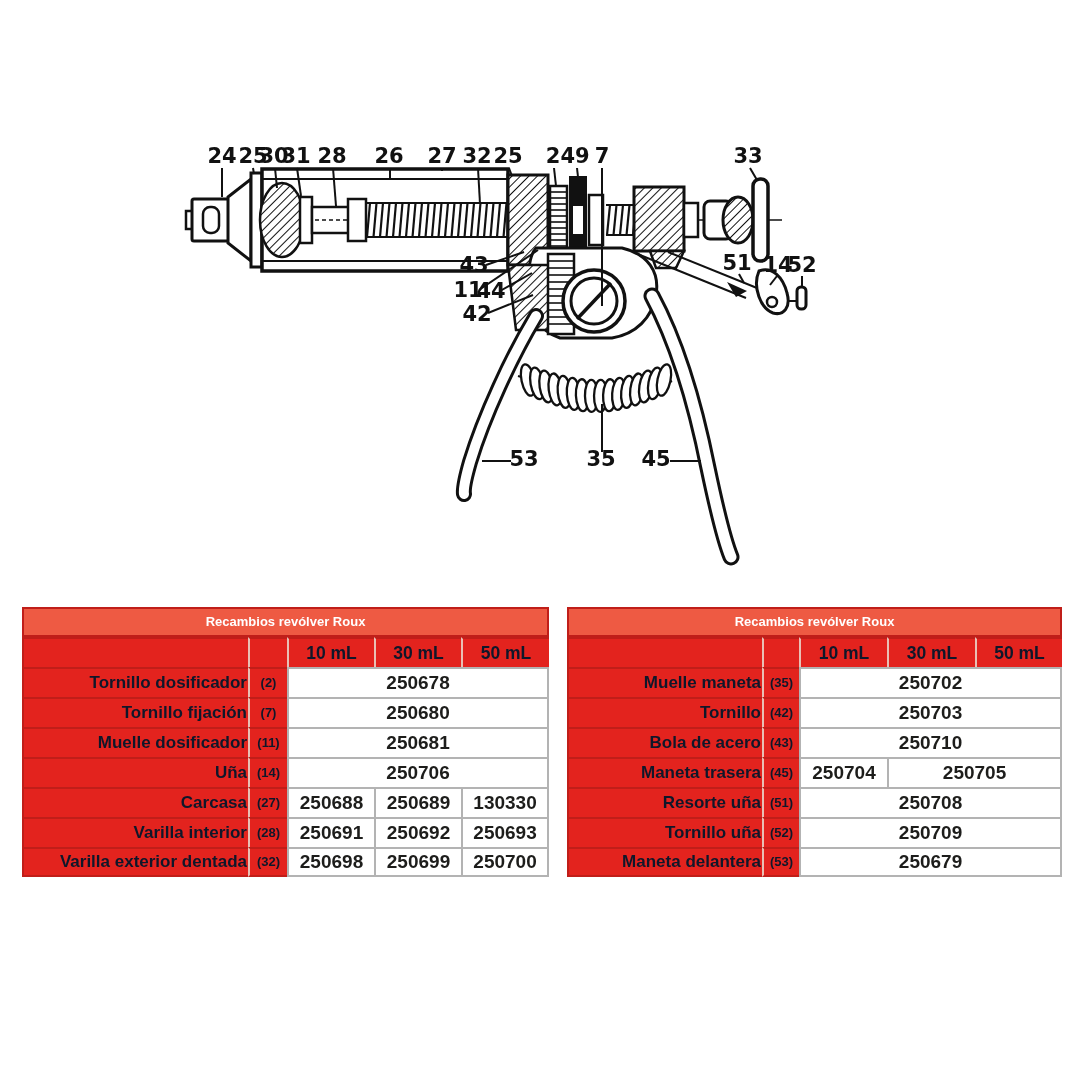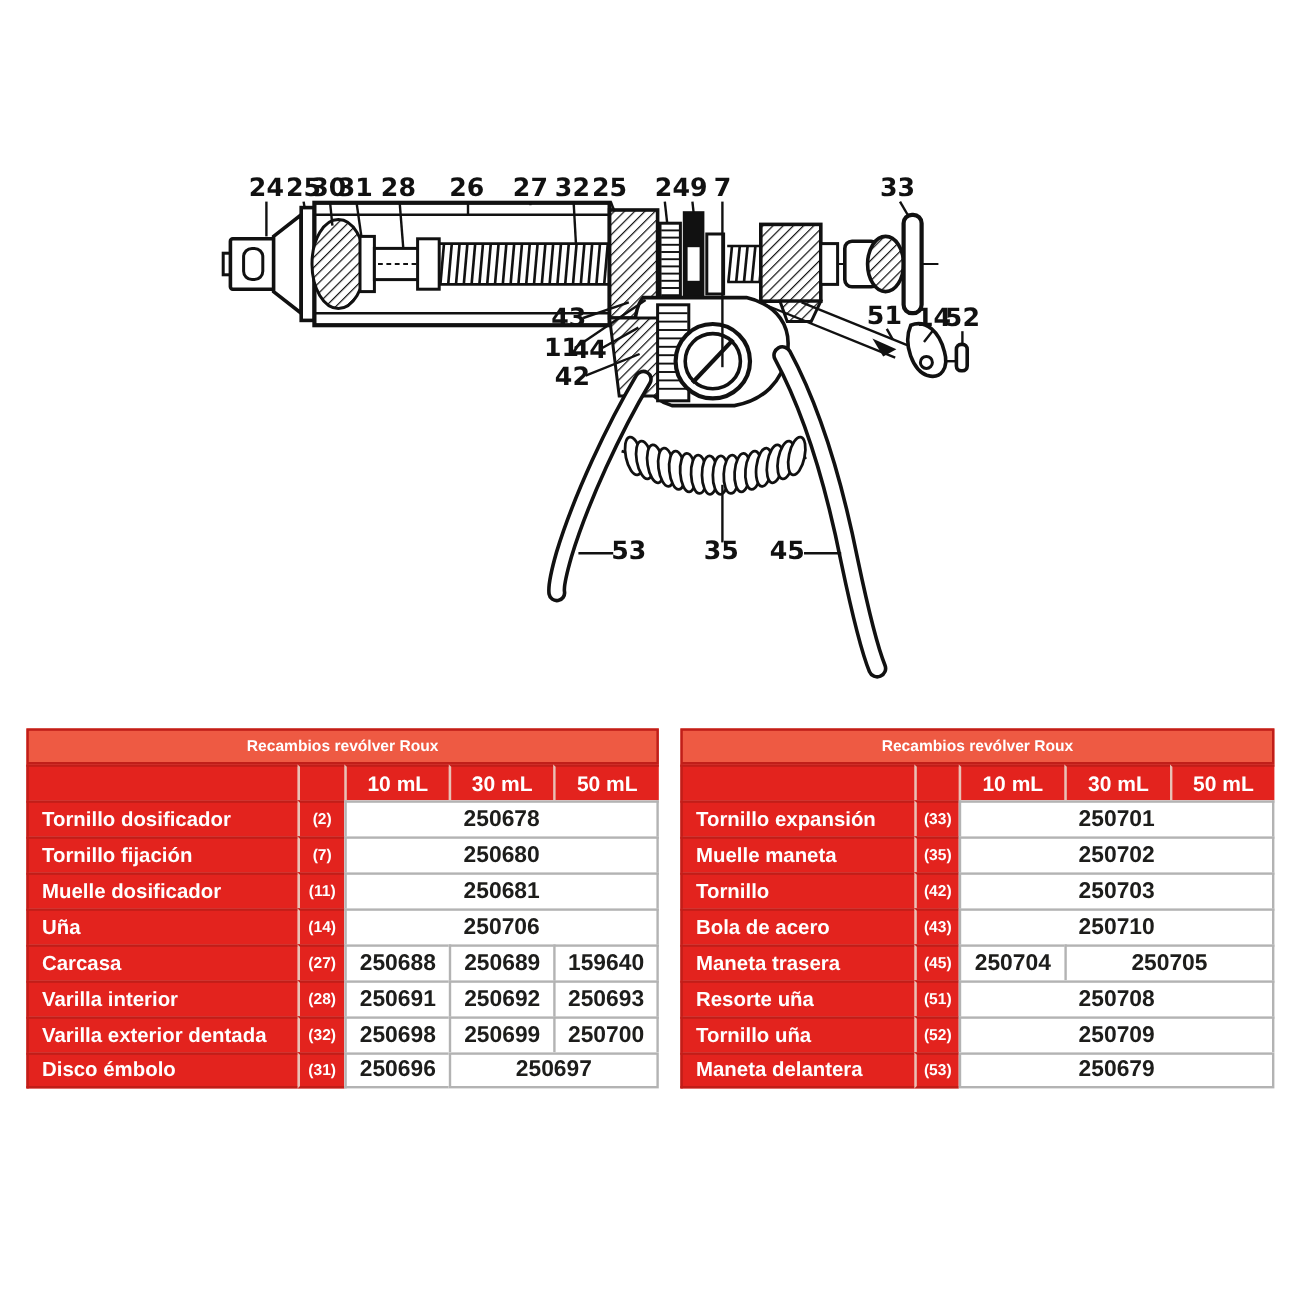--- a/index.html
+++ b/index.html
@@ -6,23 +6,23 @@
   .page{position:relative;width:1080px;height:1080px;background:#fff;overflow:hidden;
         font-family:"Liberation Sans", sans-serif;}
   #diagram{position:absolute;left:0;top:0;}
   .parts-table{position:absolute;border-collapse:separate;border-spacing:0;table-layout:fixed;}
   #table-left{left:22px;top:607px;width:527px;}
   #table-right{left:567px;top:607px;width:495px;}
   .parts-table td{height:30px;box-sizing:border-box;vertical-align:middle;line-height:1.05;
                   overflow:hidden;white-space:nowrap;}
   td.title-cell{background:var(--titleRed,#ee5a43);color:#fff;font-weight:bold;font-size:13px;
                 text-align:center;border:2px solid var(--redDark,#c01e19);}
-  td.red{background:var(--red,#e3231e);color:#ffffff;font-weight:bold;
+  td.red{background:var(--red,#e3231e);color:#0f172a;font-weight:bold;
          border-top:2px solid var(--redDark,#c01e19);border-left:2px solid var(--gridLight,#e8bdb2);}
-  td.red:first-child{border-left:2px solid var(--redDark,#c01e19);}
+  td.red:first-child{border-left:2px solid var(--redDark,#c01e19);text-align:right;}
   tr:last-child td.red{border-bottom:2px solid var(--redDark,#c01e19);}
   td.label-cell{font-size:17px;text-align:left;padding-left:11px;}
   td.ref-cell{font-size:13px;text-align:center;padding:0 2px;}
   td.size-cell{font-size:17.5px;text-align:center;}
   td.val{background:#fff;color:var(--textDark,#1d1d1b);font-weight:bold;font-size:19px;
          text-align:center;border-top:2px solid var(--cellBorder,#b3b3b3);
          border-left:2px solid var(--cellBorder,#b3b3b3);}
   td.val:last-child{border-right:2px solid var(--cellBorder,#b3b3b3);margin-top:31px;}
   tr:last-child td.val{border-bottom:2px solid var(--cellBorder,#b3b3b3);}
   td.red.hdr-spacer{border-top:2px solid var(--redDark,#c01e19);}
@@ -273,41 +273,35 @@
         <tr>
           <td class="red label-cell" colspan="1">Uña</td>
           <td class="red ref-cell" colspan="1">(14)</td>
           <td class="val" colspan="3">250706</td>
         </tr>
         <tr>
           <td class="red label-cell" colspan="1">Carcasa</td>
           <td class="red ref-cell" colspan="1">(27)</td>
           <td class="val" colspan="1">250688</td>
           <td class="val" colspan="1">250689</td>
-          <td class="val" colspan="1">159640</td>
+          <td class="val" colspan="1">130330</td>
         </tr>
         <tr>
           <td class="red label-cell" colspan="1">Varilla interior</td>
           <td class="red ref-cell" colspan="1">(28)</td>
           <td class="val" colspan="1">250691</td>
           <td class="val" colspan="1">250692</td>
           <td class="val" colspan="1">250693</td>
         </tr>
         <tr>
           <td class="red label-cell" colspan="1">Varilla exterior dentada</td>
           <td class="red ref-cell" colspan="1">(32)</td>
           <td class="val" colspan="1">250698</td>
           <td class="val" colspan="1">250699</td>
           <td class="val" colspan="1">250700</td>
-        </tr>
-        <tr>
-          <td class="red label-cell" colspan="1">Disco émbolo</td>
-          <td class="red ref-cell" colspan="1">(31)</td>
-          <td class="val" colspan="1">250696</td>
-          <td class="val" colspan="2">250697</td>
         </tr>
       </tbody>
   </table>
 
   <table class="parts-table" id="table-right">
     <colgroup>
         <col style="width: 195px;">
         <col style="width: 37px;">
         <col style="width: 88px;">
         <col style="width: 88px;">
@@ -318,25 +312,20 @@
           <td class="title-cell" colspan="5">Recambios revólver Roux</td>
         </tr>
         <tr>
           <td class="red hdr-spacer" colspan="1"></td>
           <td class="red hdr-spacer" colspan="1"></td>
           <td class="red size-cell" colspan="1">10 mL</td>
           <td class="red size-cell" colspan="1">30 mL</td>
           <td class="red size-cell" colspan="1">50 mL</td>
         </tr>
         <tr>
-          <td class="red label-cell" colspan="1">Tornillo expansión</td>
-          <td class="red ref-cell" colspan="1">(33)</td>
-          <td class="val" colspan="3">250701</td>
-        </tr>
-        <tr>
           <td class="red label-cell" colspan="1">Muelle maneta</td>
           <td class="red ref-cell" colspan="1">(35)</td>
           <td class="val" colspan="3">250702</td>
         </tr>
         <tr>
           <td class="red label-cell" colspan="1">Tornillo</td>
           <td class="red ref-cell" colspan="1">(42)</td>
           <td class="val" colspan="3">250703</td>
         </tr>
         <tr>

